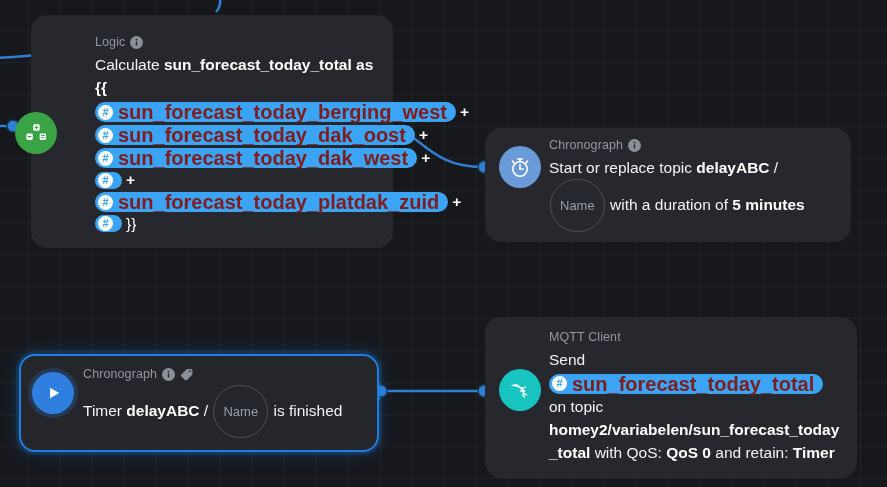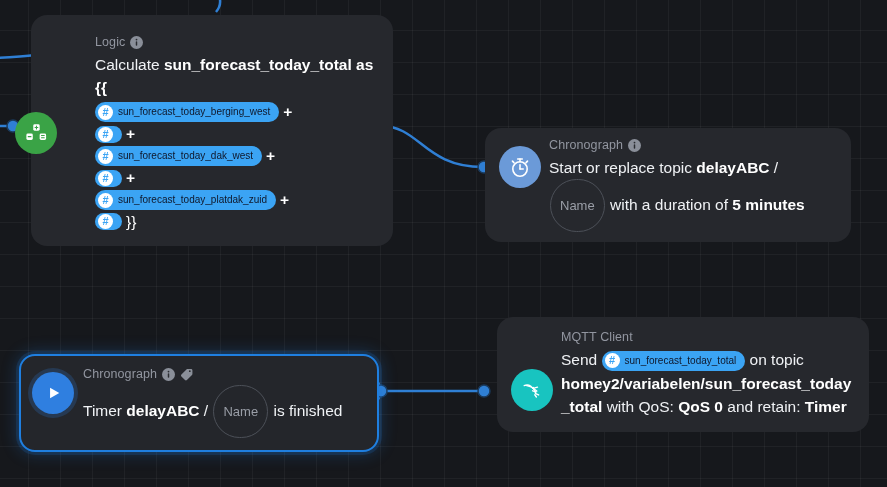--- a/index.html
+++ b/index.html
@@ -100,23 +100,23 @@
     color: #3ba4f4;
     font-size: 11px;
     font-weight: 700;
     display: inline-flex;
     align-items: center;
     justify-content: center;
     line-height: 1;
     flex: 0 0 auto;
   }
   .tag .tagtext {
-    color: #0f172a;
-    font-weight: 400;
-    font-size: 10px;
+    color: #7f1d1d;
+    font-weight: 700;
+    font-size: 20px;
     white-space: nowrap;
   }
 
   
   .pill-name {
     display: inline-flex;
     align-items: center;
     justify-content: center;
     border: 1px solid #4c5058;
     border-radius: 999px;
@@ -207,20 +207,21 @@
         <div class="tag-row">
           <span class="tag">
             <span class="hashbadge">#</span>
             <span class="tagtext">sun_forecast_today_berging_west</span>
           </span>
           <span class="plus">+</span>
         </div>
         <div class="tag-row">
           <span class="tag">
             <span class="hashbadge">#</span>
+            <span class="tagtext">sun_forecast_today_dak_oost</span>
           </span>
           <span class="plus">+</span>
         </div>
         <div class="tag-row">
           <span class="tag">
             <span class="hashbadge">#</span>
             <span class="tagtext">sun_forecast_today_dak_west</span>
           </span>
           <span class="plus">+</span>
         </div>
@@ -269,21 +270,21 @@
             <circle cx="8" cy="4.4" r="1.1" fill="#2a2c31"></circle>
           </svg>
         </span>
       </div>
       <div class="card-text">
         <span>Start or replace topic </span><b>delayABC</b><span> / </span><span class="pill-name">Name</span><span> with a duration of </span><b>5</b><b> minutes</b>
       </div>
     </div>
   </div>
 
-  <div class="card" style="left:497px; top:317px; width:372px;">
+  <div class="card" style="left:485px; top:317px; width:372px;">
     <div class="node-icon" style="left:14px; top:52px; width:42px; height:42px; background:#18c4c0;">
       <svg width="24" height="24" viewBox="0 0 24 24" fill="none" stroke="#ffffff" stroke-width="1.4" stroke-linecap="round">
         <path d="M4.2 7.6c3.3-1.6 6.6-0.3 8.2 2.4" fill="#ffffff" stroke="none"></path>
         <path d="M4.2 7.6c3.3-1.6 6.6-0.3 8.2 2.4"></path>
         <path d="M13.2 10.4c1.4 1.3 2.2 3.1 2.4 5.2"></path>
         <path d="M13.2 10.4l4.3-1.2"></path>
         <path d="M13.2 10.4l3.6 2.6"></path>
         <path d="M12.6 12.8l3.6 1.1"></path>
         <path d="M14.8 16.8l1.6 2.2"></path>
         <path d="M15.6 15.6l3.0 1.3"></path>

